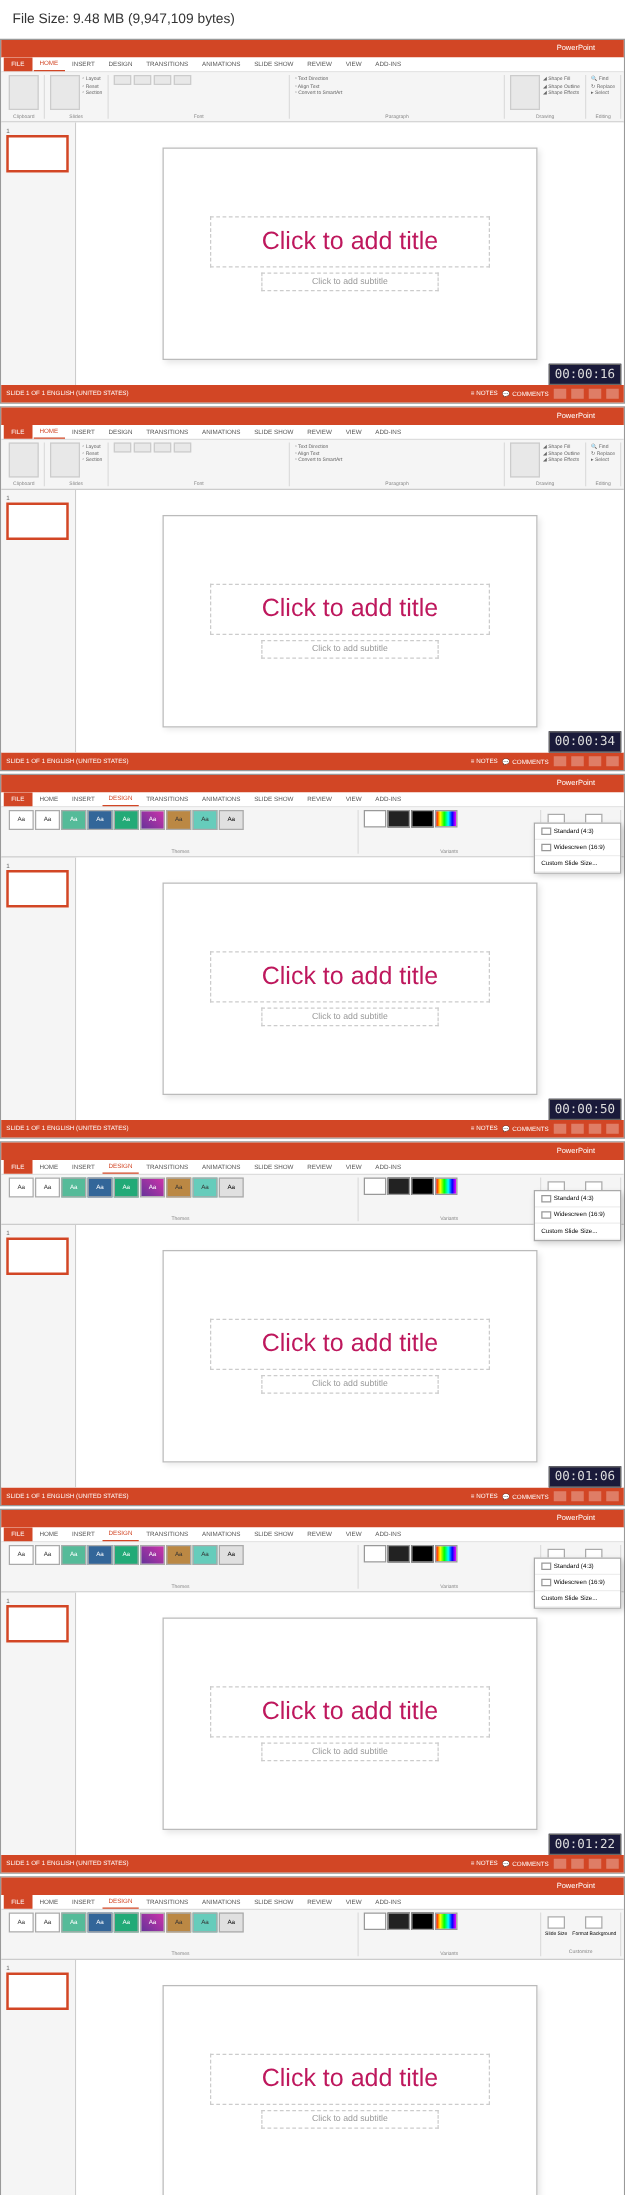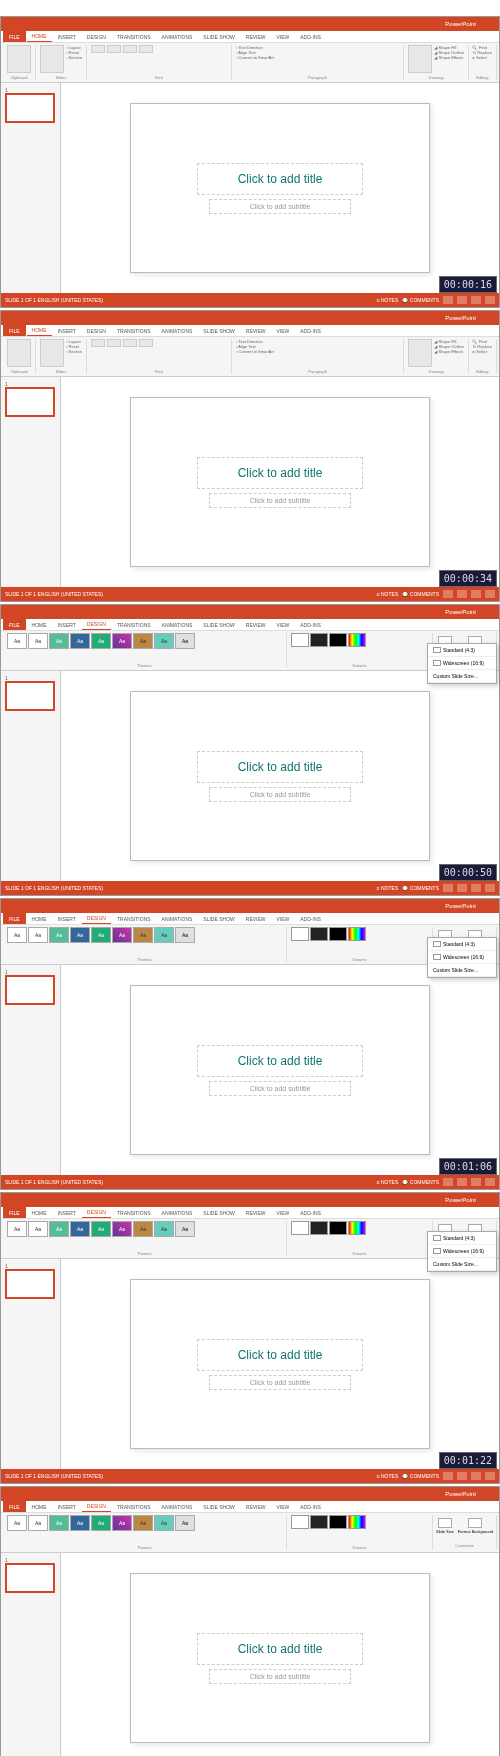--- a/index.html
+++ b/index.html
@@ -37,39 +37,40 @@
 .variant-box.v2{background:#222}
 .variant-box.v3{background:#000}
 .variant-box.v4{background:linear-gradient(90deg,#f00,#ff0,#0f0,#0ff,#00f,#f0f)}
 .main{display:flex;height:210px}
 .sidebar{width:60px;background:#f5f5f5;border-right:1px solid #ccc;padding:4px}
 .thumb{width:50px;height:30px;border:2px solid #d24625;background:#fff;margin-bottom:2px}
 .thumb-num{font-size:5px;color:#666}
 .canvas{flex:1;background:#fff;display:flex;align-items:center;justify-content:center;position:relative;padding:10px}
 .slide{width:300px;height:170px;background:#fff;border:1px solid #bbb;box-shadow:2px 2px 5px rgba(0,0,0,0.1);display:flex;flex-direction:column;align-items:center;justify-content:center}
 .slide-title{border:1px dashed #ccc;padding:8px 40px;margin-bottom:4px}
-.slide-title-text{font-size:12px;color:#0f766e}
+.slide-title-text{font-size:20px;color:#be185d}
 .slide-sub{border:1px dashed #ccc;padding:3px 40px}
 .slide-sub-text{font-size:7px;color:#999}
 .statusbar{height:14px;background:#d24625;display:flex;align-items:center;padding:0 4px;justify-content:space-between}
 .status-left{font-size:5px;color:#fff}
 .status-right{font-size:5px;color:#fff;display:flex;gap:4px;align-items:center}
 .status-icon{width:10px;height:8px;background:rgba(255,255,255,0.3)}
 .timestamp{position:absolute;bottom:14px;right:2px;background:#1a1a3a;color:#ddd;font-size:10px;padding:2px 4px;font-family:monospace;border:1px solid #666}
 .dropdown{position:absolute;right:2px;top:12px;background:#fff;border:1px solid #aaa;box-shadow:2px 2px 5px rgba(0,0,0,0.2);width:70px;z-index:10}
 .dropdown-item{font-size:5px;padding:3px 5px;border-bottom:1px solid #eee;display:flex;align-items:center;gap:2px}
 .dropdown-icon{width:8px;height:6px;border:1px solid #999}
 .customize-panel{flex-direction:column;padding:2px;font-size:4px}
 .cust-btn{display:flex;flex-direction:column;align-items:center;gap:1px;padding:1px}
 .cust-icon{width:14px;height:10px;border:1px solid #aaa;background:#fff}
 </style>
 </head>
 <body>
 
 <div class="header">
+  <div class="header-line"><span>File Size:</span> <span>9.48 MB (9,947,109 bytes)</span></div>
 </div>
 
 <div id="frames">
     <div class="frame">
     <div class="titlebar">
         <span class="titlebar-text">PowerPoint</span>
       </div>
     <div class="ribbon-tabs">
     <div class="tab file">FILE</div>
     <div class="tab active">HOME</div>

